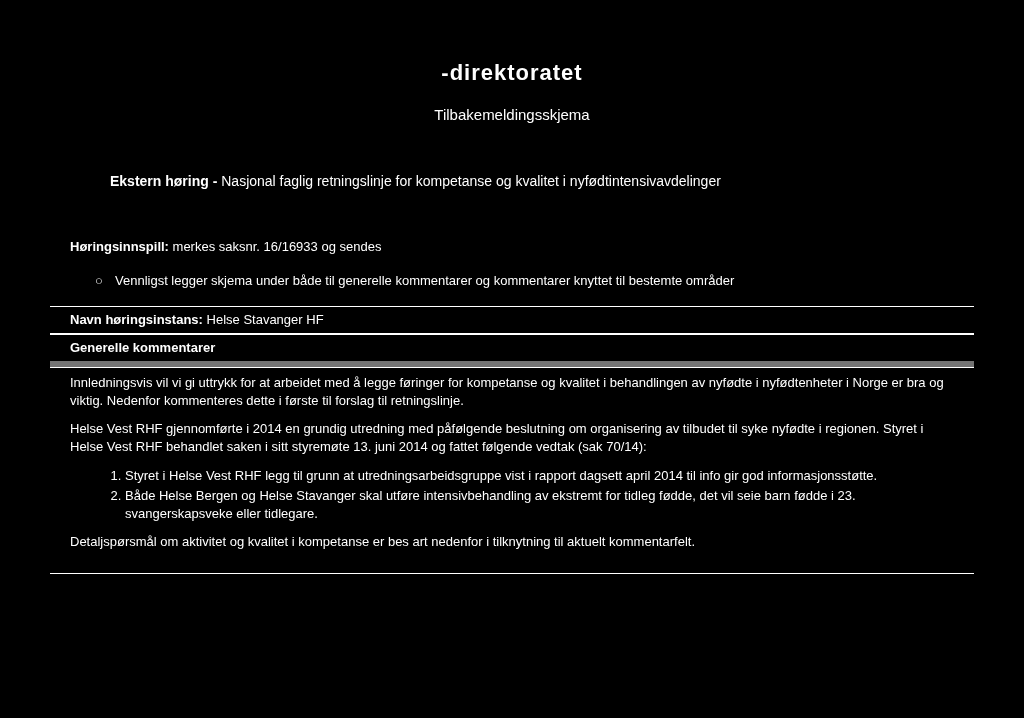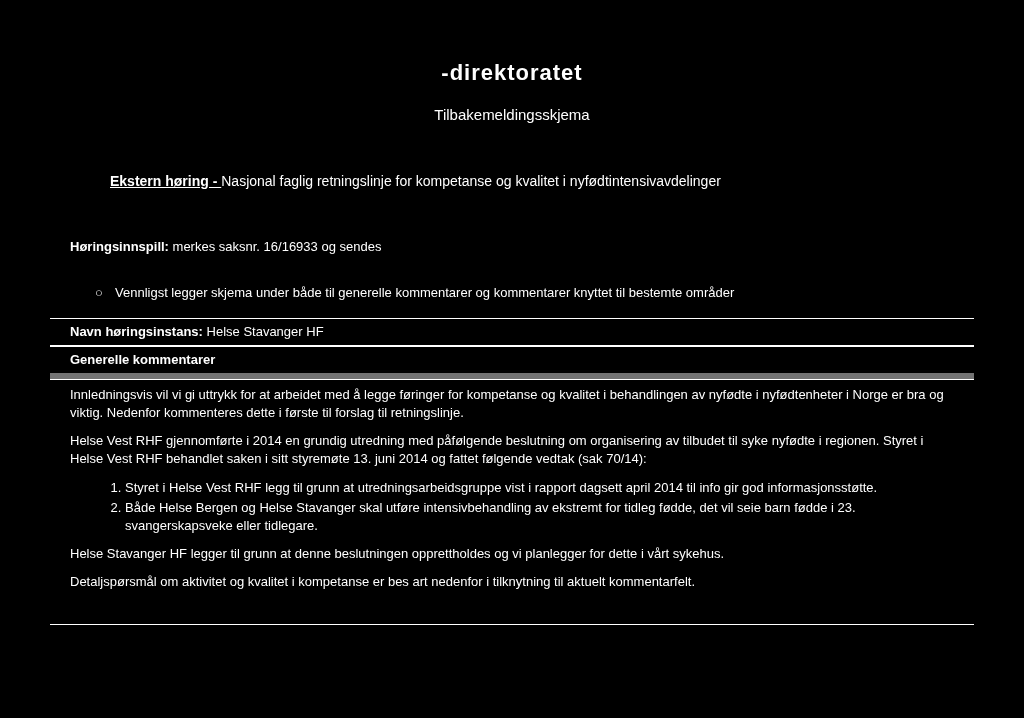--- a/index.html
+++ b/index.html
@@ -29,24 +29,23 @@
       font-size: 15px;
       margin-bottom: 50px;
     }
     .hearing-title {
       font-size: 14px;
       margin-bottom: 50px;
       padding-left: 60px;
     }
     .hearing-title .bold {
       font-weight: bold;
-      text-decoration: underline;
     }
     .horingsinnspill {
-      margin-bottom: 29px;
+      margin-bottom: 17px;
       padding-left: 20px;
     }
     .horingsinnspill .bold {
       font-weight: bold;
     }
     ul.bullet-list {
       list-style: none;
       padding-left: 45px;
       margin-bottom: 15px;
     }
@@ -72,21 +71,21 @@
     }
     .section-navn {
       border-bottom: 1px solid #fff;
     }
     .section-generelle-head {
       border-bottom: 6px solid #737373;
     }
     .section-body {
       border-bottom: 1px solid #fff;
       padding-top: 6px;
-      padding-bottom: 22px;
+      padding-bottom: 12px;
     }
     .para {
       margin-bottom: 10px;
       line-height: 1.4;
     }
     ol.numbered {
       padding-left: 55px;
       margin-bottom: 10px;
     }
     ol.numbered li {
@@ -120,15 +119,14 @@
   <span class="bold">Generelle kommentarer</span>
 </div>
 
 <div class="table-section section-body">
   <div class="para">Innledningsvis vil vi gi uttrykk for at arbeidet med å legge føringer for kompetanse og kvalitet i behandlingen av nyfødte i nyfødtenheter i Norge er bra og viktig. Nedenfor kommenteres dette i første til forslag til retningslinje.</div>
   <div class="para">Helse Vest RHF gjennomførte i 2014 en grundig utredning med påfølgende beslutning om organisering av tilbudet til syke nyfødte i regionen. Styret i Helse Vest RHF behandlet saken i sitt styremøte 13. juni 2014 og fattet følgende vedtak (sak 70/14):</div>
   <ol class="numbered">
     <li>Styret i Helse Vest RHF legg til grunn at utredningsarbeidsgruppe vist i rapport dagsett april 2014 til info gir god informasjonsstøtte.</li>
     <li>Både Helse Bergen og Helse Stavanger skal utføre intensivbehandling av ekstremt for tidleg fødde, det vil seie barn fødde i 23. svangerskapsveke eller tidlegare.</li>
   </ol>
-  <div class="para">Helse Stavanger HF legger til grunn at denne beslutningen opprettholdes og vi planlegger for dette i vårt sykehus.</div>
   <div class="para">Detaljspørsmål om aktivitet og kvalitet i kompetanse er bes art nedenfor i tilknytning til aktuelt kommentarfelt.</div>
 </div>
 
 </body></html>

